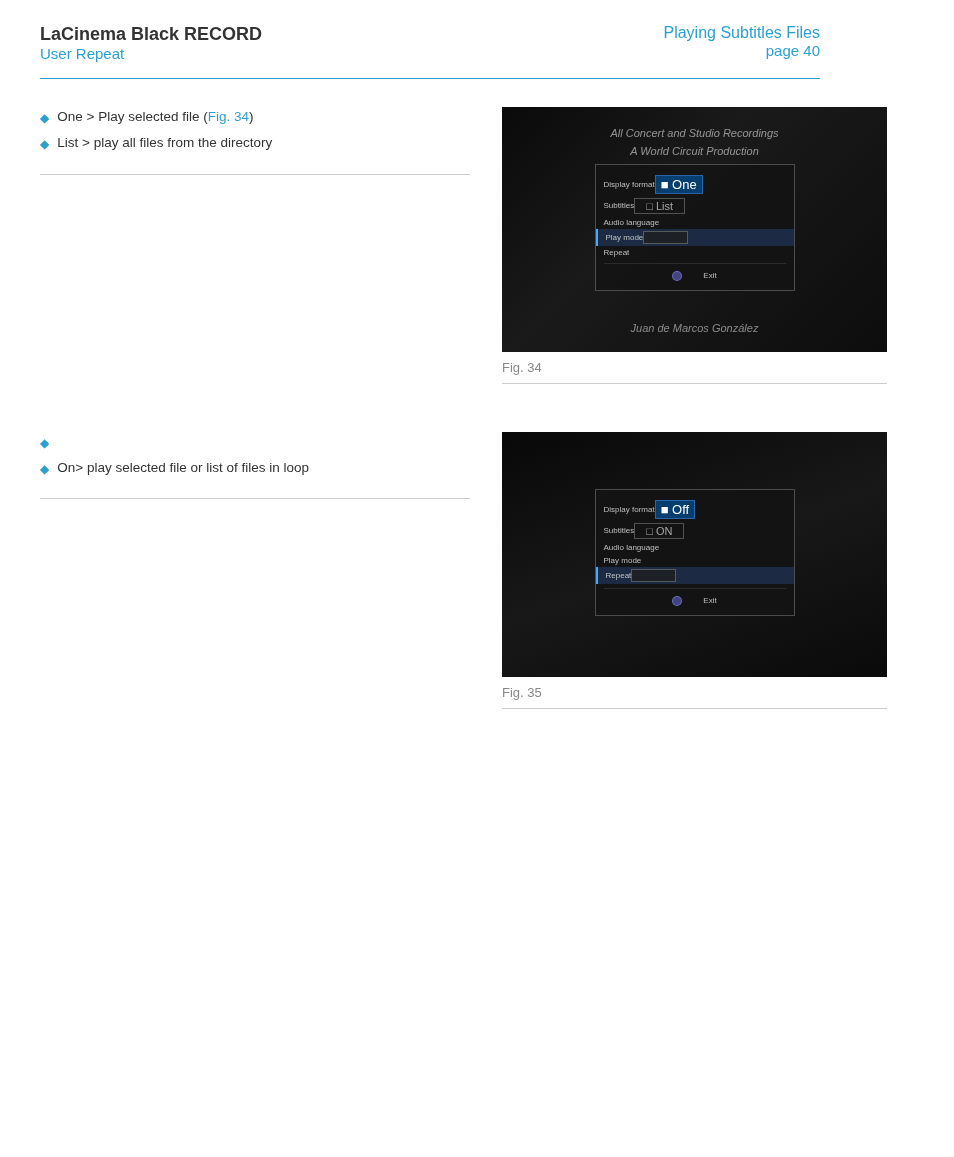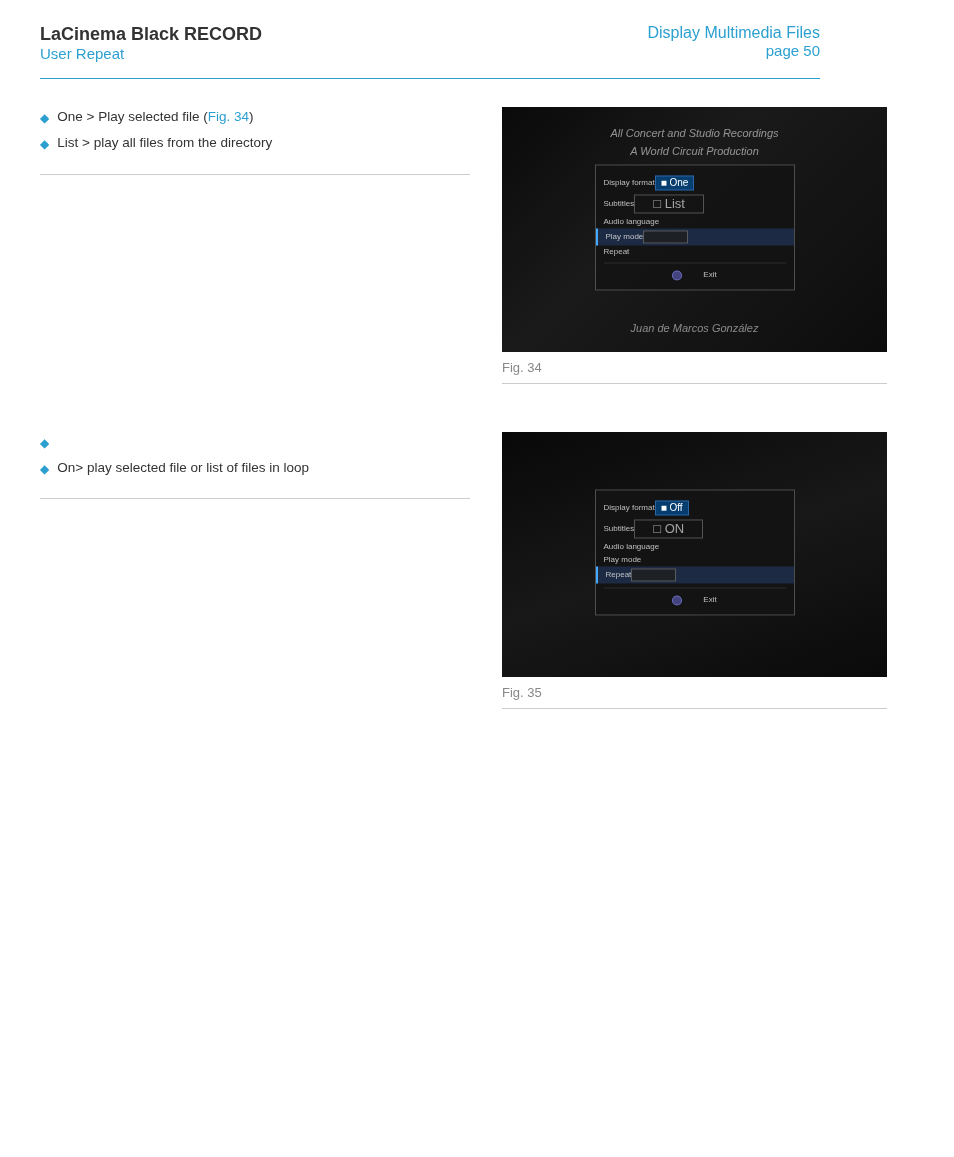--- a/index.html
+++ b/index.html
@@ -183,28 +183,28 @@
       color: rgba(220,220,220,0.85);
       display: flex;
       align-items: center;
       gap: 3px;
     }
 
     .menu-selected {
       background: rgba(0,80,150,0.7);
       border: 1px solid rgba(100,160,255,0.4);
       padding: 1px 5px;
-      font-size: 10px;
+      font-size: 13px;
       color: #fff;
     }
 
     .menu-unselected {
       border: 1px solid rgba(180,180,180,0.4);
-      padding: 1px 18px;
-      font-size: 13px;
+      padding: 1px 11px;
+      font-size: 11px;
       color: rgba(200,200,200,0.8);
     }
 
     .menu-active-row {
       background: rgba(50,100,180,0.3);
       border-left: 2px solid #4af;
     }
 
     .menu-field {
       border: 1px solid rgba(180,180,180,0.4);
@@ -269,22 +269,22 @@
 <body>
 
 <div class="page-container">
 
   <div class="header">
     <div class="header-left">
       <span class="brand-name">LaCinema Black RECORD</span>
       <span class="user-manual">User Repeat</span>
     </div>
     <div class="header-right">
-      <span class="page-title">Display Multimedia Files</span>
-      <span class="page-number">page 50</span>
+      <span class="page-title">Playing Subtitles Files</span>
+      <span class="page-number">page 40</span>
     </div>
   </div>
 
   <hr class="header-rule">
 
   <div class="two-col">
     <div class="left-col">
       <ul class="bullet-list">
         <li>
           <span class="bullet-diamond">◆</span>

